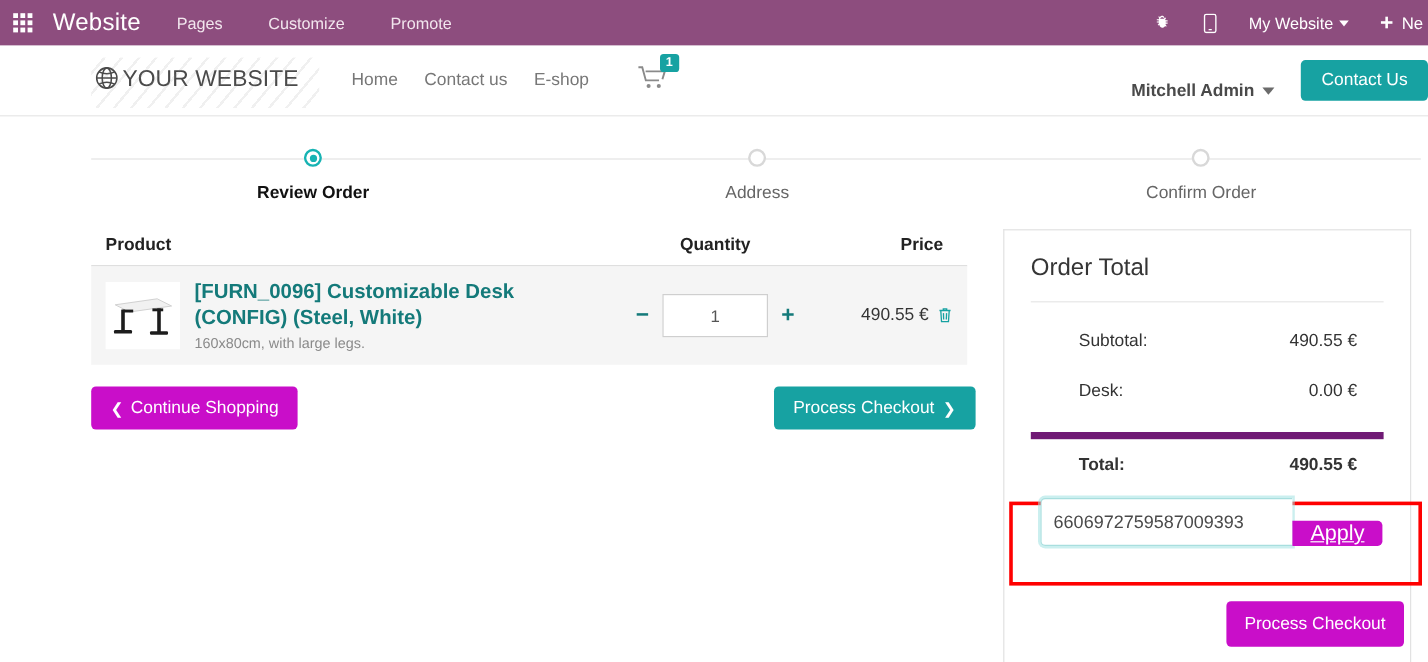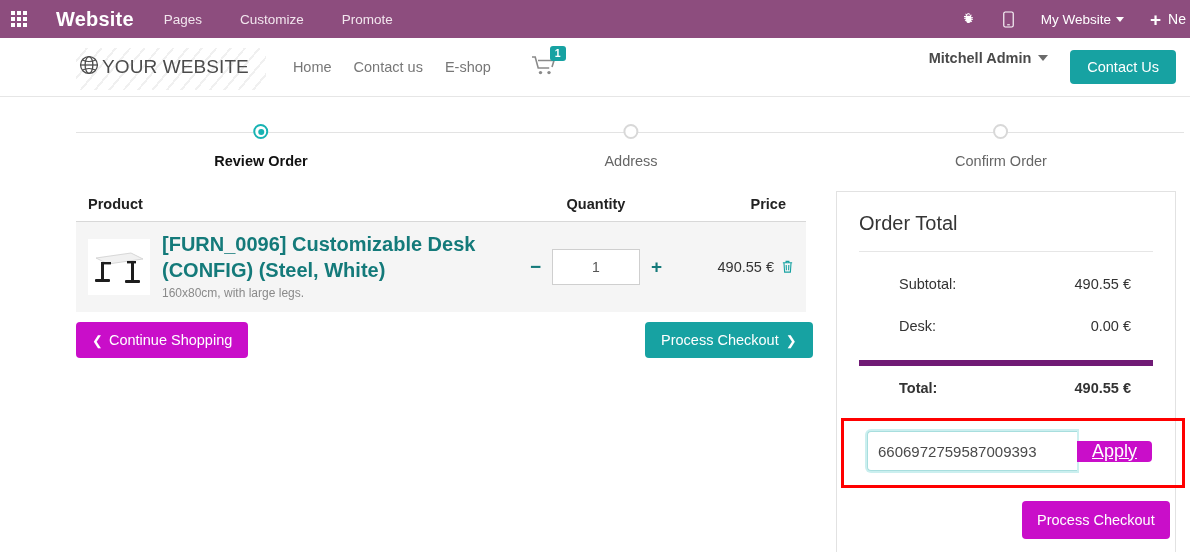--- a/index.html
+++ b/index.html
@@ -26,22 +26,22 @@
     cursor: pointer;
   }
   .apps-grid .g {
     display: grid;
     grid-template-columns: repeat(3, 4px);
     grid-template-rows: repeat(3, 4px);
     gap: 2px;
   }
   .apps-grid .g i { background: #ffffff; display: block; width: 4px; height: 4px; }
   .brand-name {
-    font-size: 20px; font-weight: bold;
-    margin-left: 24px; margin-right: 30px;
+    font-size: 20px; font-weight: normal;
+    margin-left: 12px; margin-right: 30px;
     color: #ffffff; letter-spacing: .2px;
     white-space: nowrap;
   }
   .odoo-menu {
     display: flex; align-items: center; gap: 38px;
     font-size: 13.5px; color: #f2e6ee;
   }
   .odoo-menu span { cursor: pointer; white-space: nowrap; }
   .odoo-right {
     margin-left: auto;
@@ -103,22 +103,21 @@
   }
   .cart-badge {
     position: absolute; left: 19px; top: -9px;
     background: #17a2a2; color: #ffffff;
     font-size: 10.5px; font-weight: bold;
     padding: 1px 5px 2px; border-radius: 3px;
     line-height: 1.15;
   }
   .header-right {
     margin-left: auto;
-    display: flex; align-items: flex-start; gap: 22px;
-    padding-right: 14px;
+    display: flex; align-items: flex-end; gap: 22px;
   }
   .user-name {
     font-size: 14.5px; font-weight: bold; color: #4a4a4a;
     display: flex; align-items: center; cursor: pointer;
     white-space: nowrap;
   }
   .caret-gray {
     display: inline-block;
     width: 0; height: 0; margin-left: 7px;
     border-left: 5px solid transparent;
@@ -192,21 +191,21 @@
     min-height: 74px;
   }
   .prod-cell { flex: 1; display: flex; align-items: center; }
   .prod-img {
     width: 62px; height: 56px; background: #ffffff;
     margin-right: 12px; flex-shrink: 0;
     display: flex; align-items: center; justify-content: center;
   }
   .prod-info { line-height: 1.28; }
   .prod-title {
-    color: #147a7a; font-size: 20px; font-weight: bold;
+    color: #147a7a; font-size: 17px; font-weight: bold;
     max-width: 320px; cursor: pointer;
   }
   .prod-desc { color: #8a8a8a; font-size: 12px; margin-top: 3px; }
   .qty-cell {
     width: 180px;
     display: flex; align-items: center; justify-content: center; gap: 9px;
   }
   .qty-btn {
     color: #147a7a; font-size: 19px; font-weight: bold;
     background: none; border: none; cursor: pointer;
@@ -269,22 +268,22 @@
     border-top: 6px solid #701a75;
   }
   .promo-highlight {
     position: absolute; top: 418px; left: 841px;
     width: 344px; height: 70px;
     border: 3px solid #ff0000;
     background: transparent;
     pointer-events: none;
   }
   .promo-wrap {
-    position: absolute; top: 431px; left: 867px;
-    display: flex; align-items: center;
+    position: absolute; top: 415px; left: 867px;
+    display: flex; align-items: flex-end;
   }
   .promo-input {
     width: 210px; height: 40px;
     border: 1px solid #a8dede;
     border-right: none;
     border-radius: 4px 0 0 4px;
     padding: 0 10px;
     font-size: 15px; color: #4a4a4a;
     outline: none;
     box-shadow: 0 0 0 2px rgba(160,225,225,0.55);

